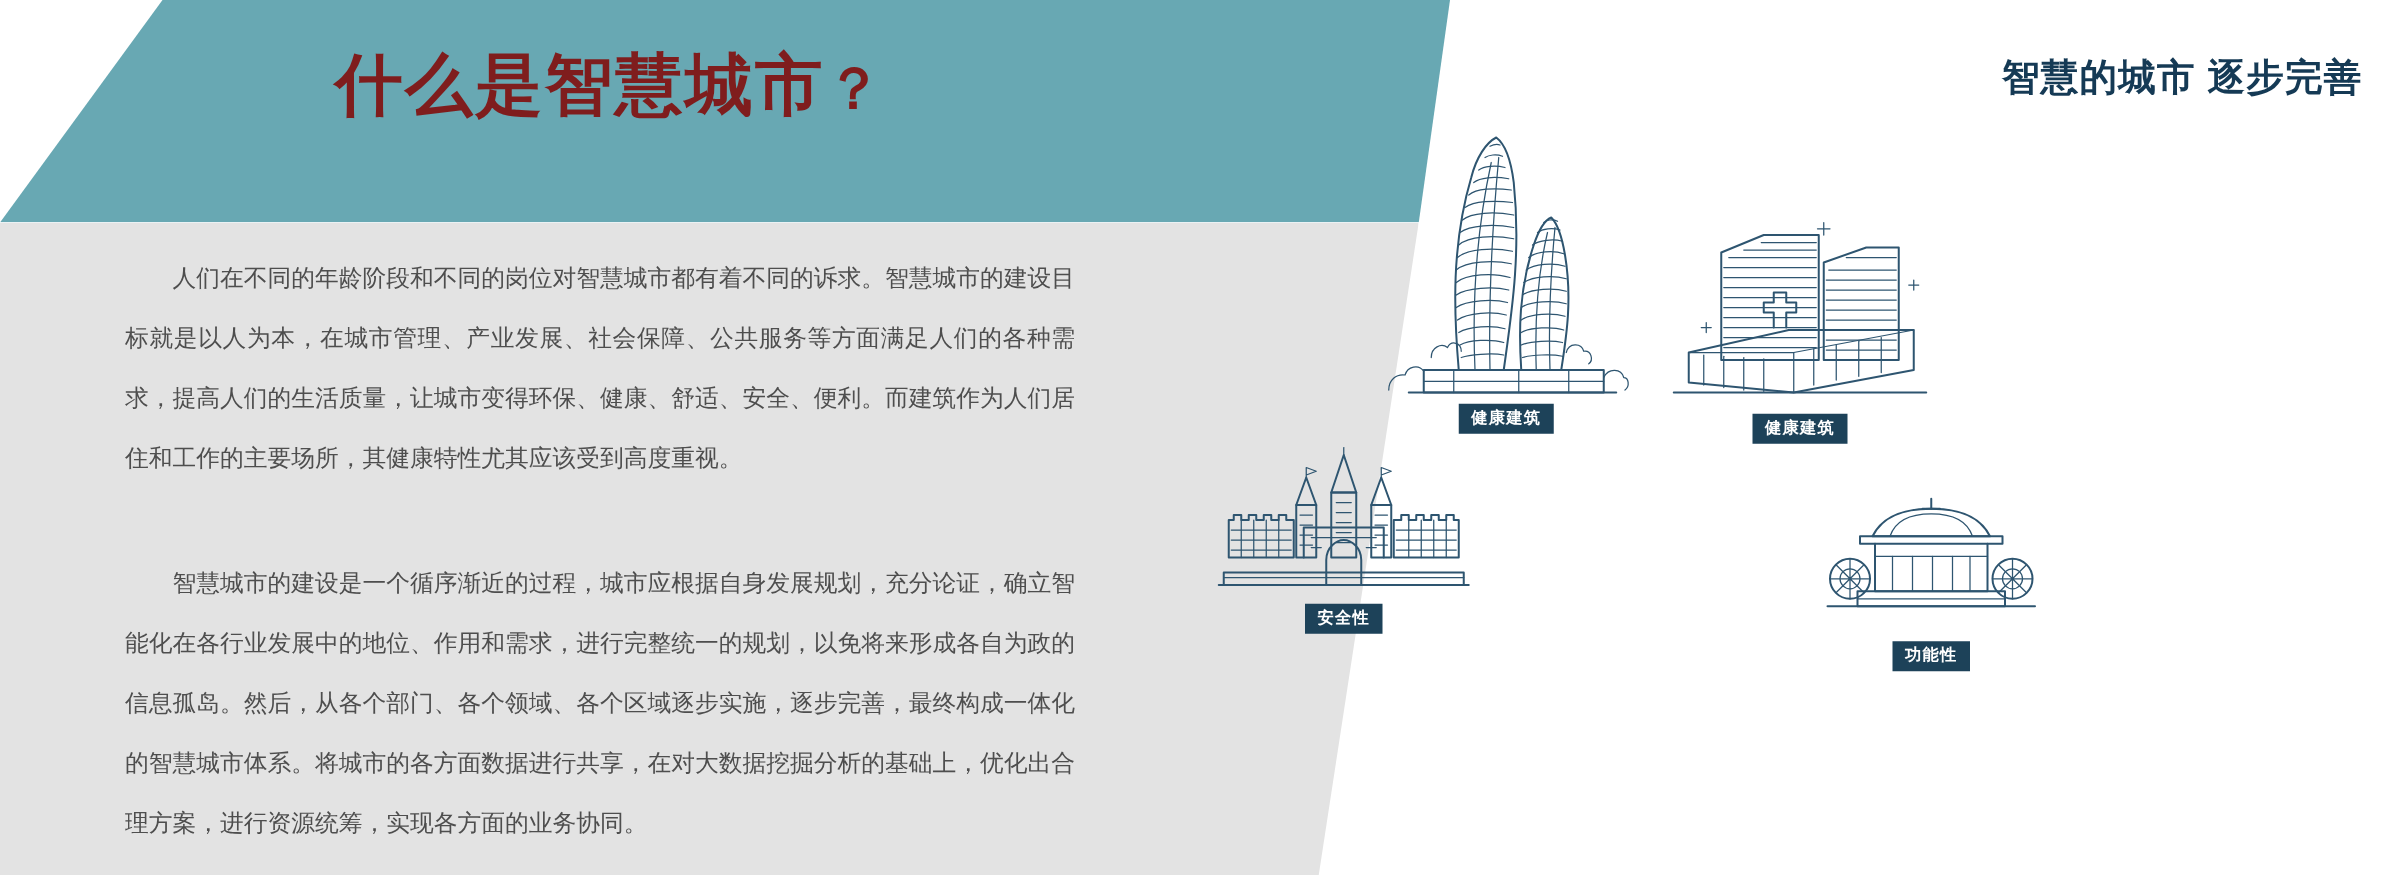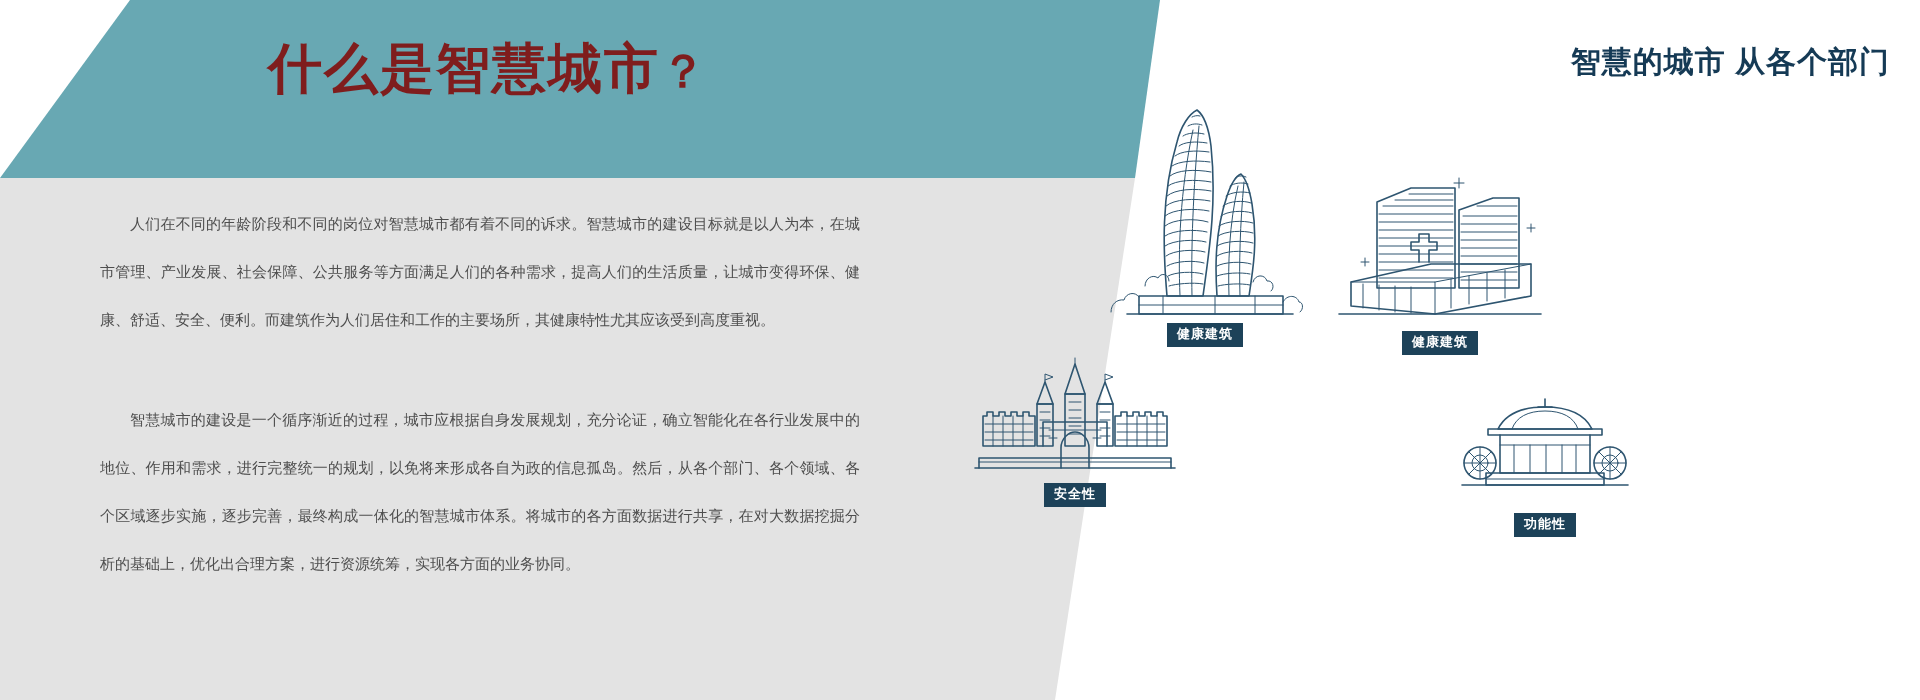--- a/index.html
+++ b/index.html
@@ -67,21 +67,21 @@
     clip-path: polygon(0 0, 1135px 0, 1055px 522px, 0 522px);
     -webkit-clip-path: polygon(0 0, 1135px 0, 1055px 522px, 0 522px);
   }
   .text-content {
     position: absolute;
     left: 100px;
     top: 200px;
     width: 760px;
   }
   .para {
-    font-size: 15px;
+    font-size: 19px;
     color: #4e4e4e;
     line-height: 48px;
     text-align: justify;
     text-justify: inter-ideograph;
     text-indent: 2em;
     margin: 0;
   }
   .para + .para {
     margin-top: 52px;
   }
@@ -148,21 +148,21 @@
 </style>
 </head>
 <body>
 
 <div class="page">
 
   <div class="header-banner"></div>
 
   <div class="header-title"><span>什么是智慧城市</span><span class="qmark">？</span></div>
 
-  <div class="headline-right">智慧的城市  从各个部门</div>
+  <div class="headline-right">智慧的城市  逐步完善</div>
 
   <div class="text-panel"></div>
 
   <div class="text-content">
     <p class="para">人们在不同的年龄阶段和不同的岗位对智慧城市都有着不同的诉求。智慧城市的建设目标就是以人为本，在城市管理、产业发展、社会保障、公共服务等方面满足人们的各种需求，提高人们的生活质量，让城市变得环保、健康、舒适、安全、便利。而建筑作为人们居住和工作的主要场所，其健康特性尤其应该受到高度重视。</p>
     <p class="para">智慧城市的建设是一个循序渐近的过程，城市应根据自身发展规划，充分论证，确立智能化在各行业发展中的地位、作用和需求，进行完整统一的规划，以免将来形成各自为政的信息孤岛。然后，从各个部门、各个领域、各个区域逐步实施，逐步完善，最终构成一体化的智慧城市体系。将城市的各方面数据进行共享，在对大数据挖掘分析的基础上，优化出合理方案，进行资源统筹，实现各方面的业务协同。</p>
   </div>
 
   <div class="illustrations">
 

